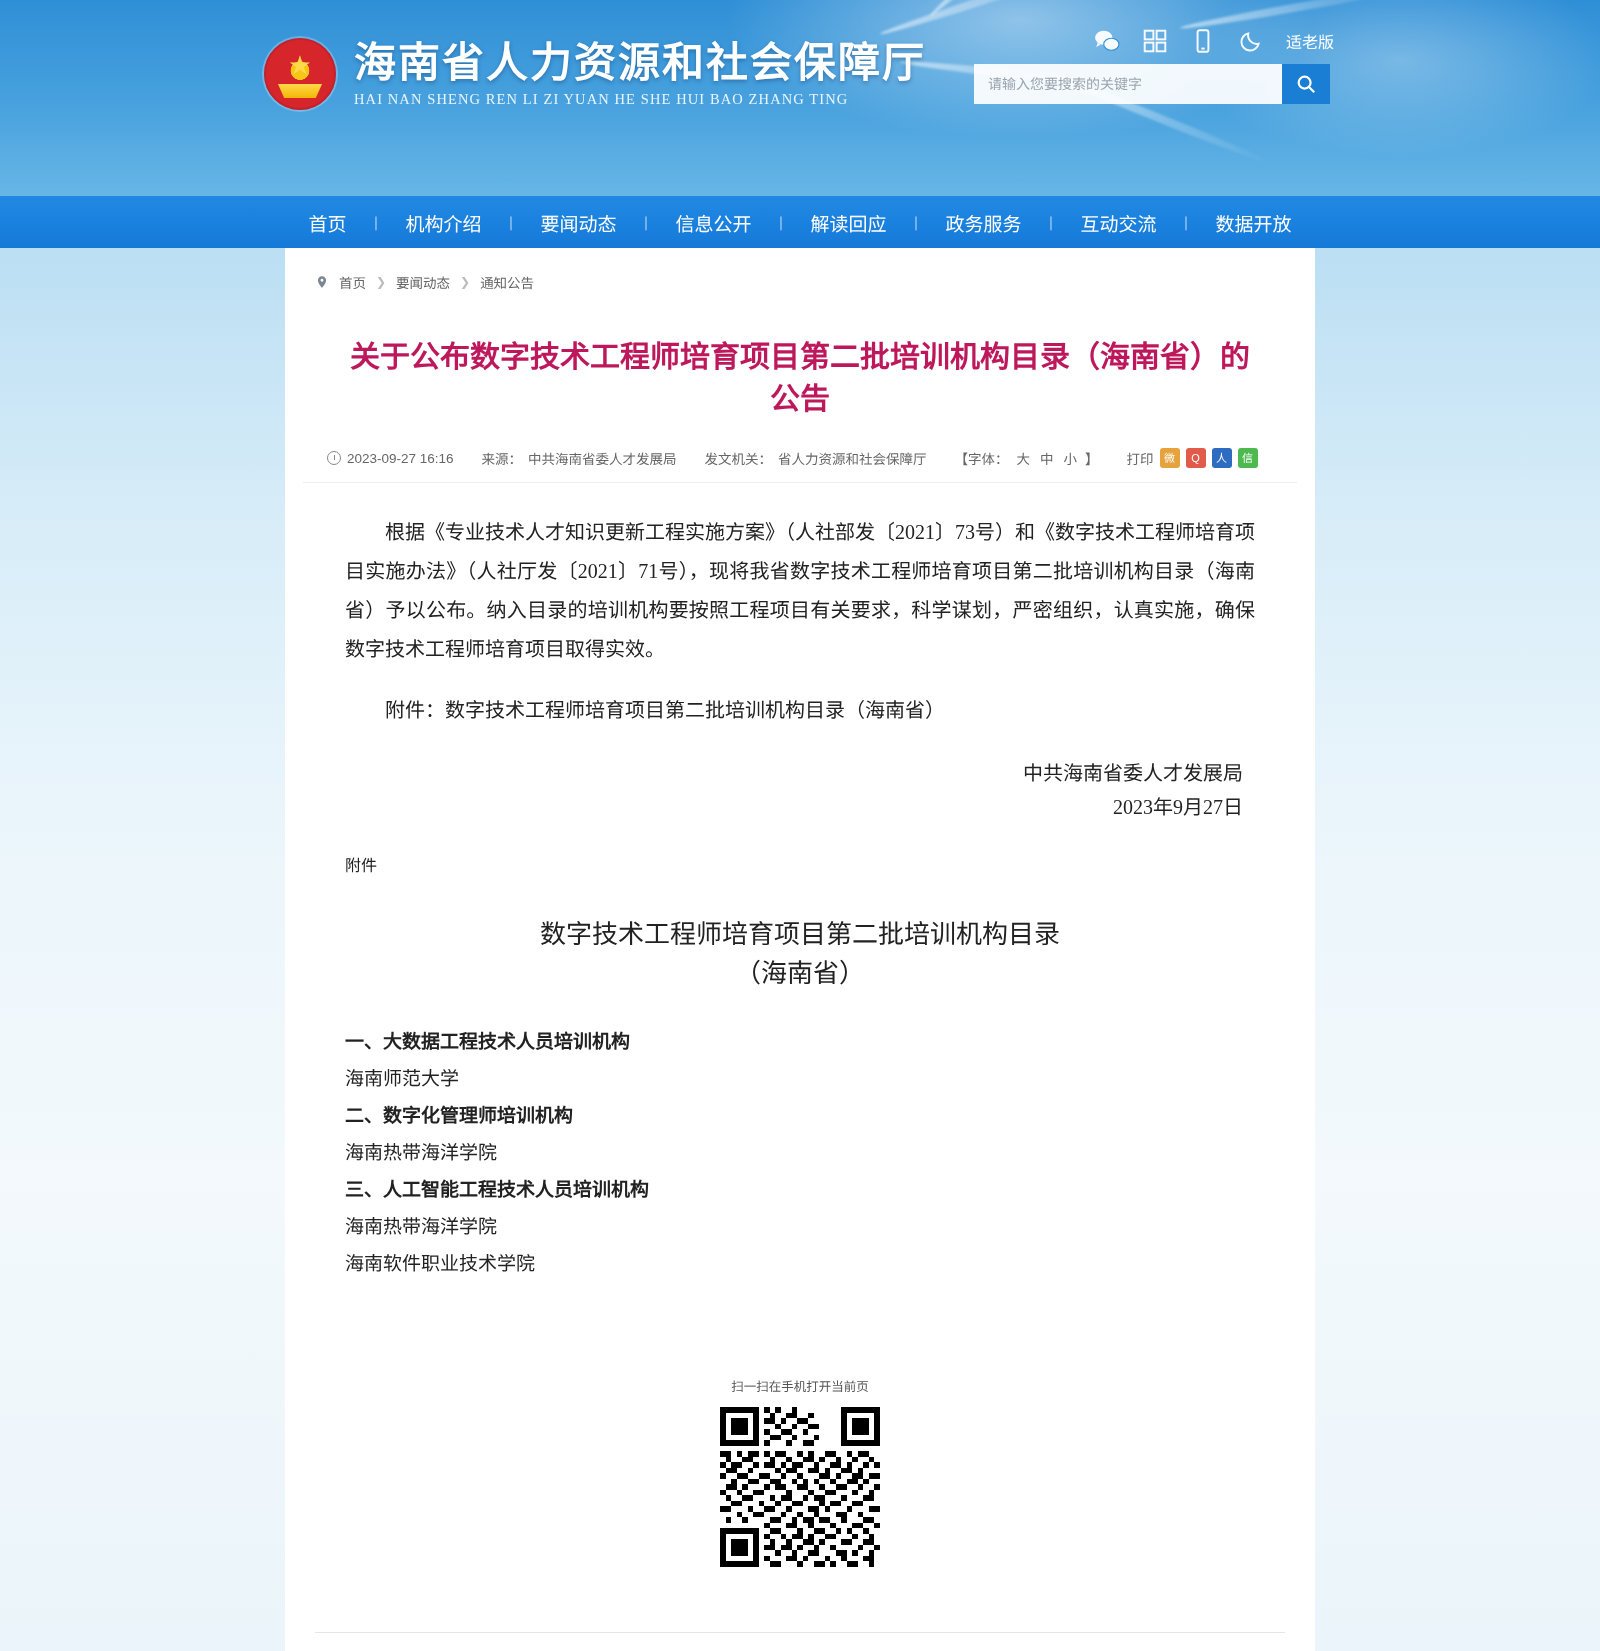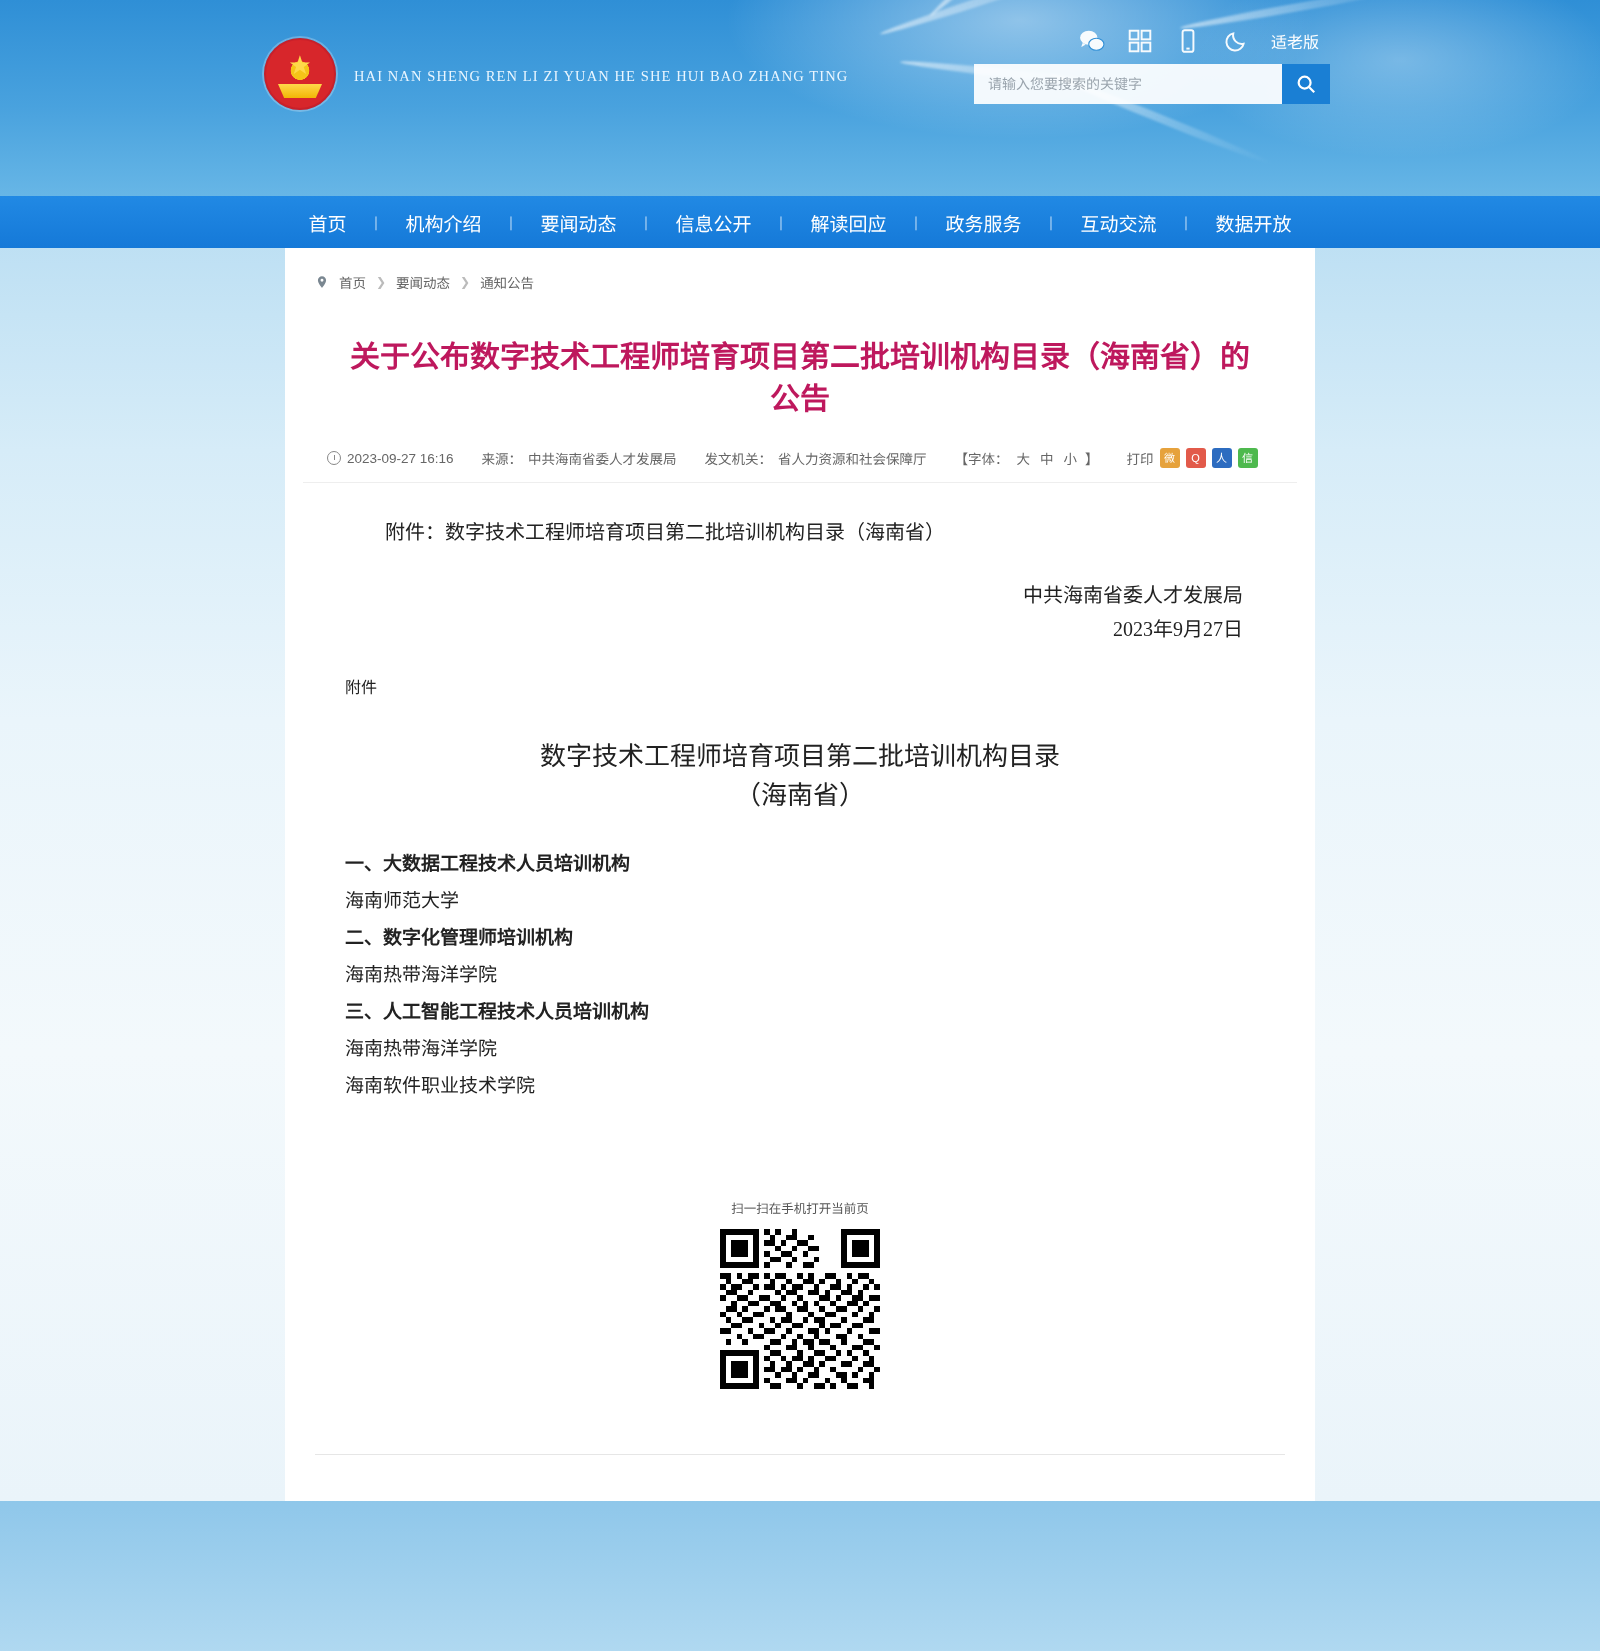--- a/index.html
+++ b/index.html
@@ -66,21 +66,21 @@
     font-size: 42px; font-weight: bold; color: #fff; letter-spacing: 2px;
     line-height: 1.1;
     text-shadow: 0 2px 4px rgba(0,40,90,0.35);
   }
   .logo-text .py {
     font-size: 14.5px; color: #eaf6ff; letter-spacing: 1.1px; margin-top: 5px;
     font-family: "Liberation Serif", serif;
   }
 
   .util-row {
-    position: absolute; right: 281px; top: 28px;
+    position: absolute; right: 266px; top: 28px;
     display: flex; align-items: center; gap: 22px;
     color: #fff;
   }
   .util-icon { width: 26px; height: 26px; opacity: .95; cursor: pointer; }
   .util-text { font-size: 16px; color:#fff; }
 
   .search-box {
     position: absolute; right: 270px; top: 64px;
     display: flex; align-items: stretch;
   }
@@ -202,20 +202,21 @@
     <div class="frond" style="left:900px; top:58px; transform:rotate(6deg)"></div>
     <div class="frond" style="left:930px; top:12px; transform:rotate(-42deg)"></div>
     <div class="frond" style="left:1050px; top:70px; transform:rotate(22deg)"></div>
     <div class="frond" style="left:1180px; top:24px; transform:rotate(-10deg)"></div>
   </div>
 
   <div class="top-inner">
     <div class="logo">
       <div class="emblem"></div>
       <div class="logo-text">
+        <div class="cn">海南省人力资源和社会保障厅</div>
         <div class="py">HAI NAN SHENG REN LI ZI YUAN HE SHE HUI BAO ZHANG TING</div>
       </div>
     </div>
 
     <div class="util-row">
       <span class="util-icon" title="微信">
         <svg viewBox="0 0 24 24" width="26" height="26" fill="#ffffff">
           <ellipse cx="9" cy="9" rx="8" ry="6.4"></ellipse>
           <path d="M3.5 13.5 L2 17.5 L6 15.5 Z"></path>
           <ellipse cx="16" cy="15" rx="7" ry="5.6" fill="#ffffff" stroke="#2f8fd6" stroke-width="1"></ellipse>
@@ -315,20 +316,21 @@
     <span class="chunk">
       <span>打印</span>
       <span class="share-ico" style="background:#e6a23c">微</span>
       <span class="share-ico" style="background:#e25a4a">Q</span>
       <span class="share-ico" style="background:#2d6cc0">人</span>
       <span class="share-ico" style="background:#4eb94e">信</span>
     </span>
   </div>
 
   <article class="article">
+    <p>根据《专业技术人才知识更新工程实施方案》（人社部发〔2021〕73号）和《数字技术工程师培育项目实施办法》（人社厅发〔2021〕71号），现将我省数字技术工程师培育项目第二批培训机构目录（海南省）予以公布。纳入目录的培训机构要按照工程项目有关要求，科学谋划，严密组织，认真实施，确保数字技术工程师培育项目取得实效。</p>
     <p>附件：数字技术工程师培育项目第二批培训机构目录（海南省）</p>
 
     <div class="sign">
       <div>中共海南省委人才发展局</div>
       <div>2023年9月27日</div>
     </div>
 
     <div class="attach-label">附件</div>
 
     <div class="attach-title">

